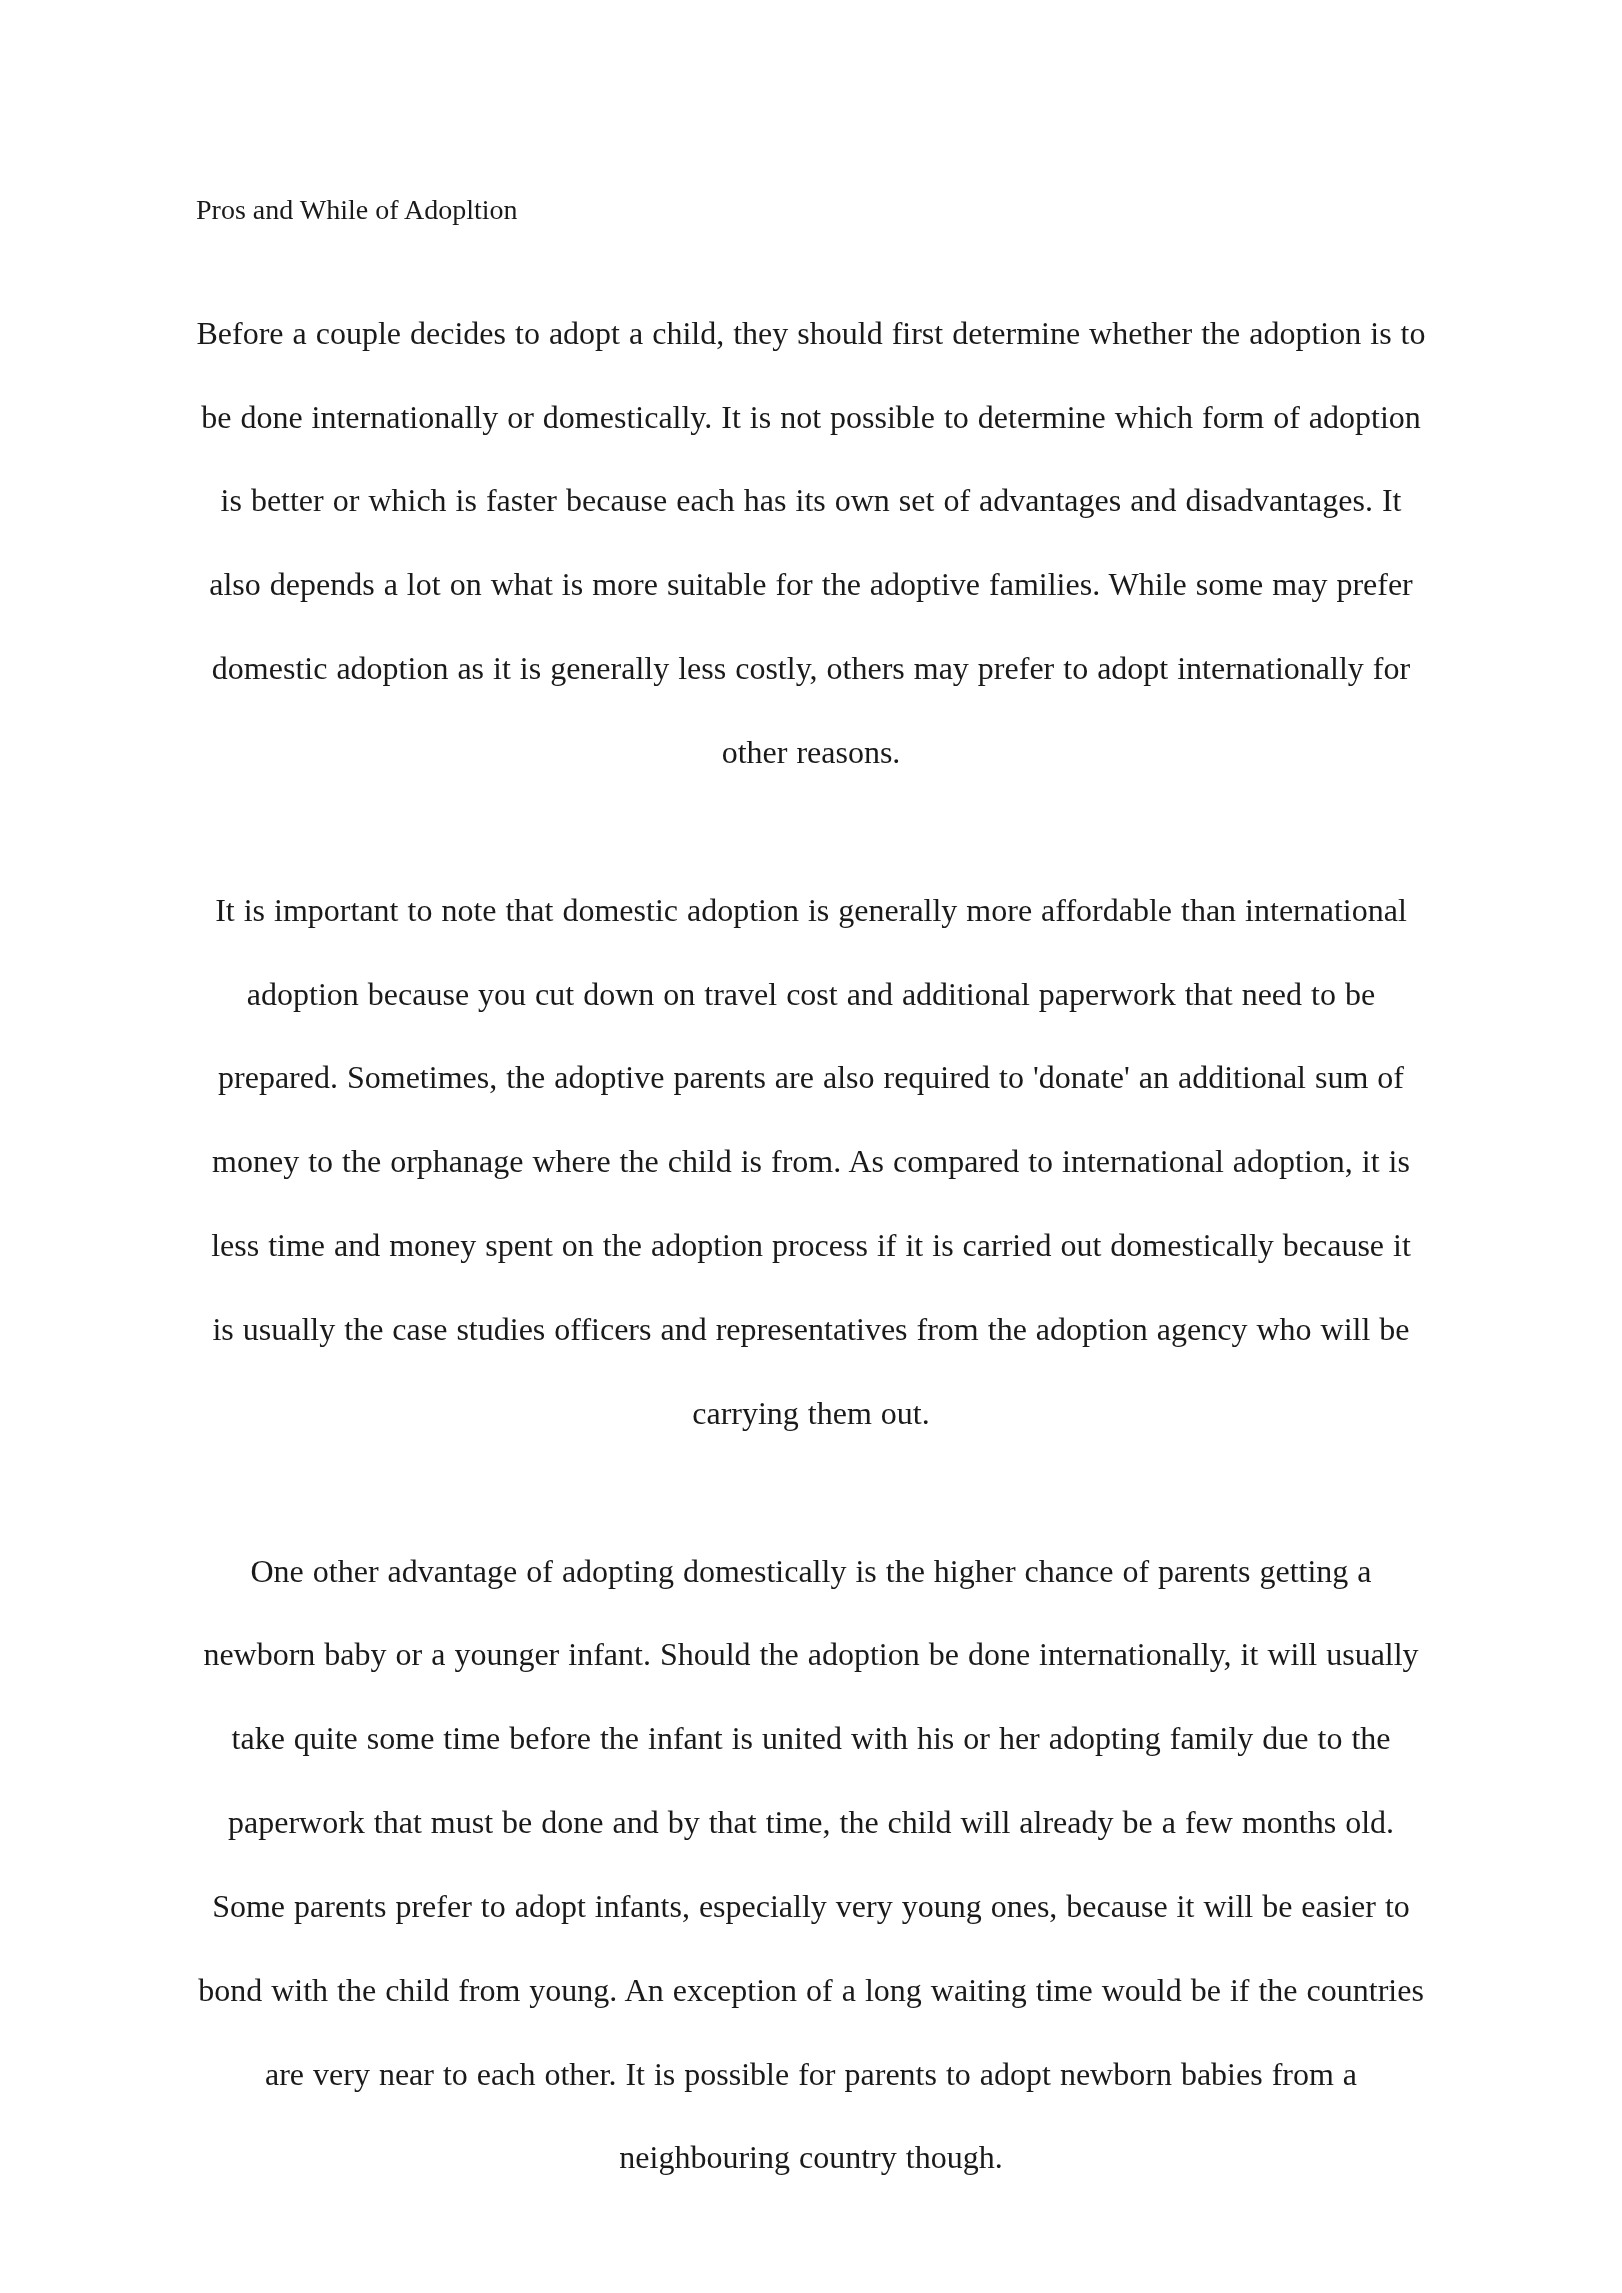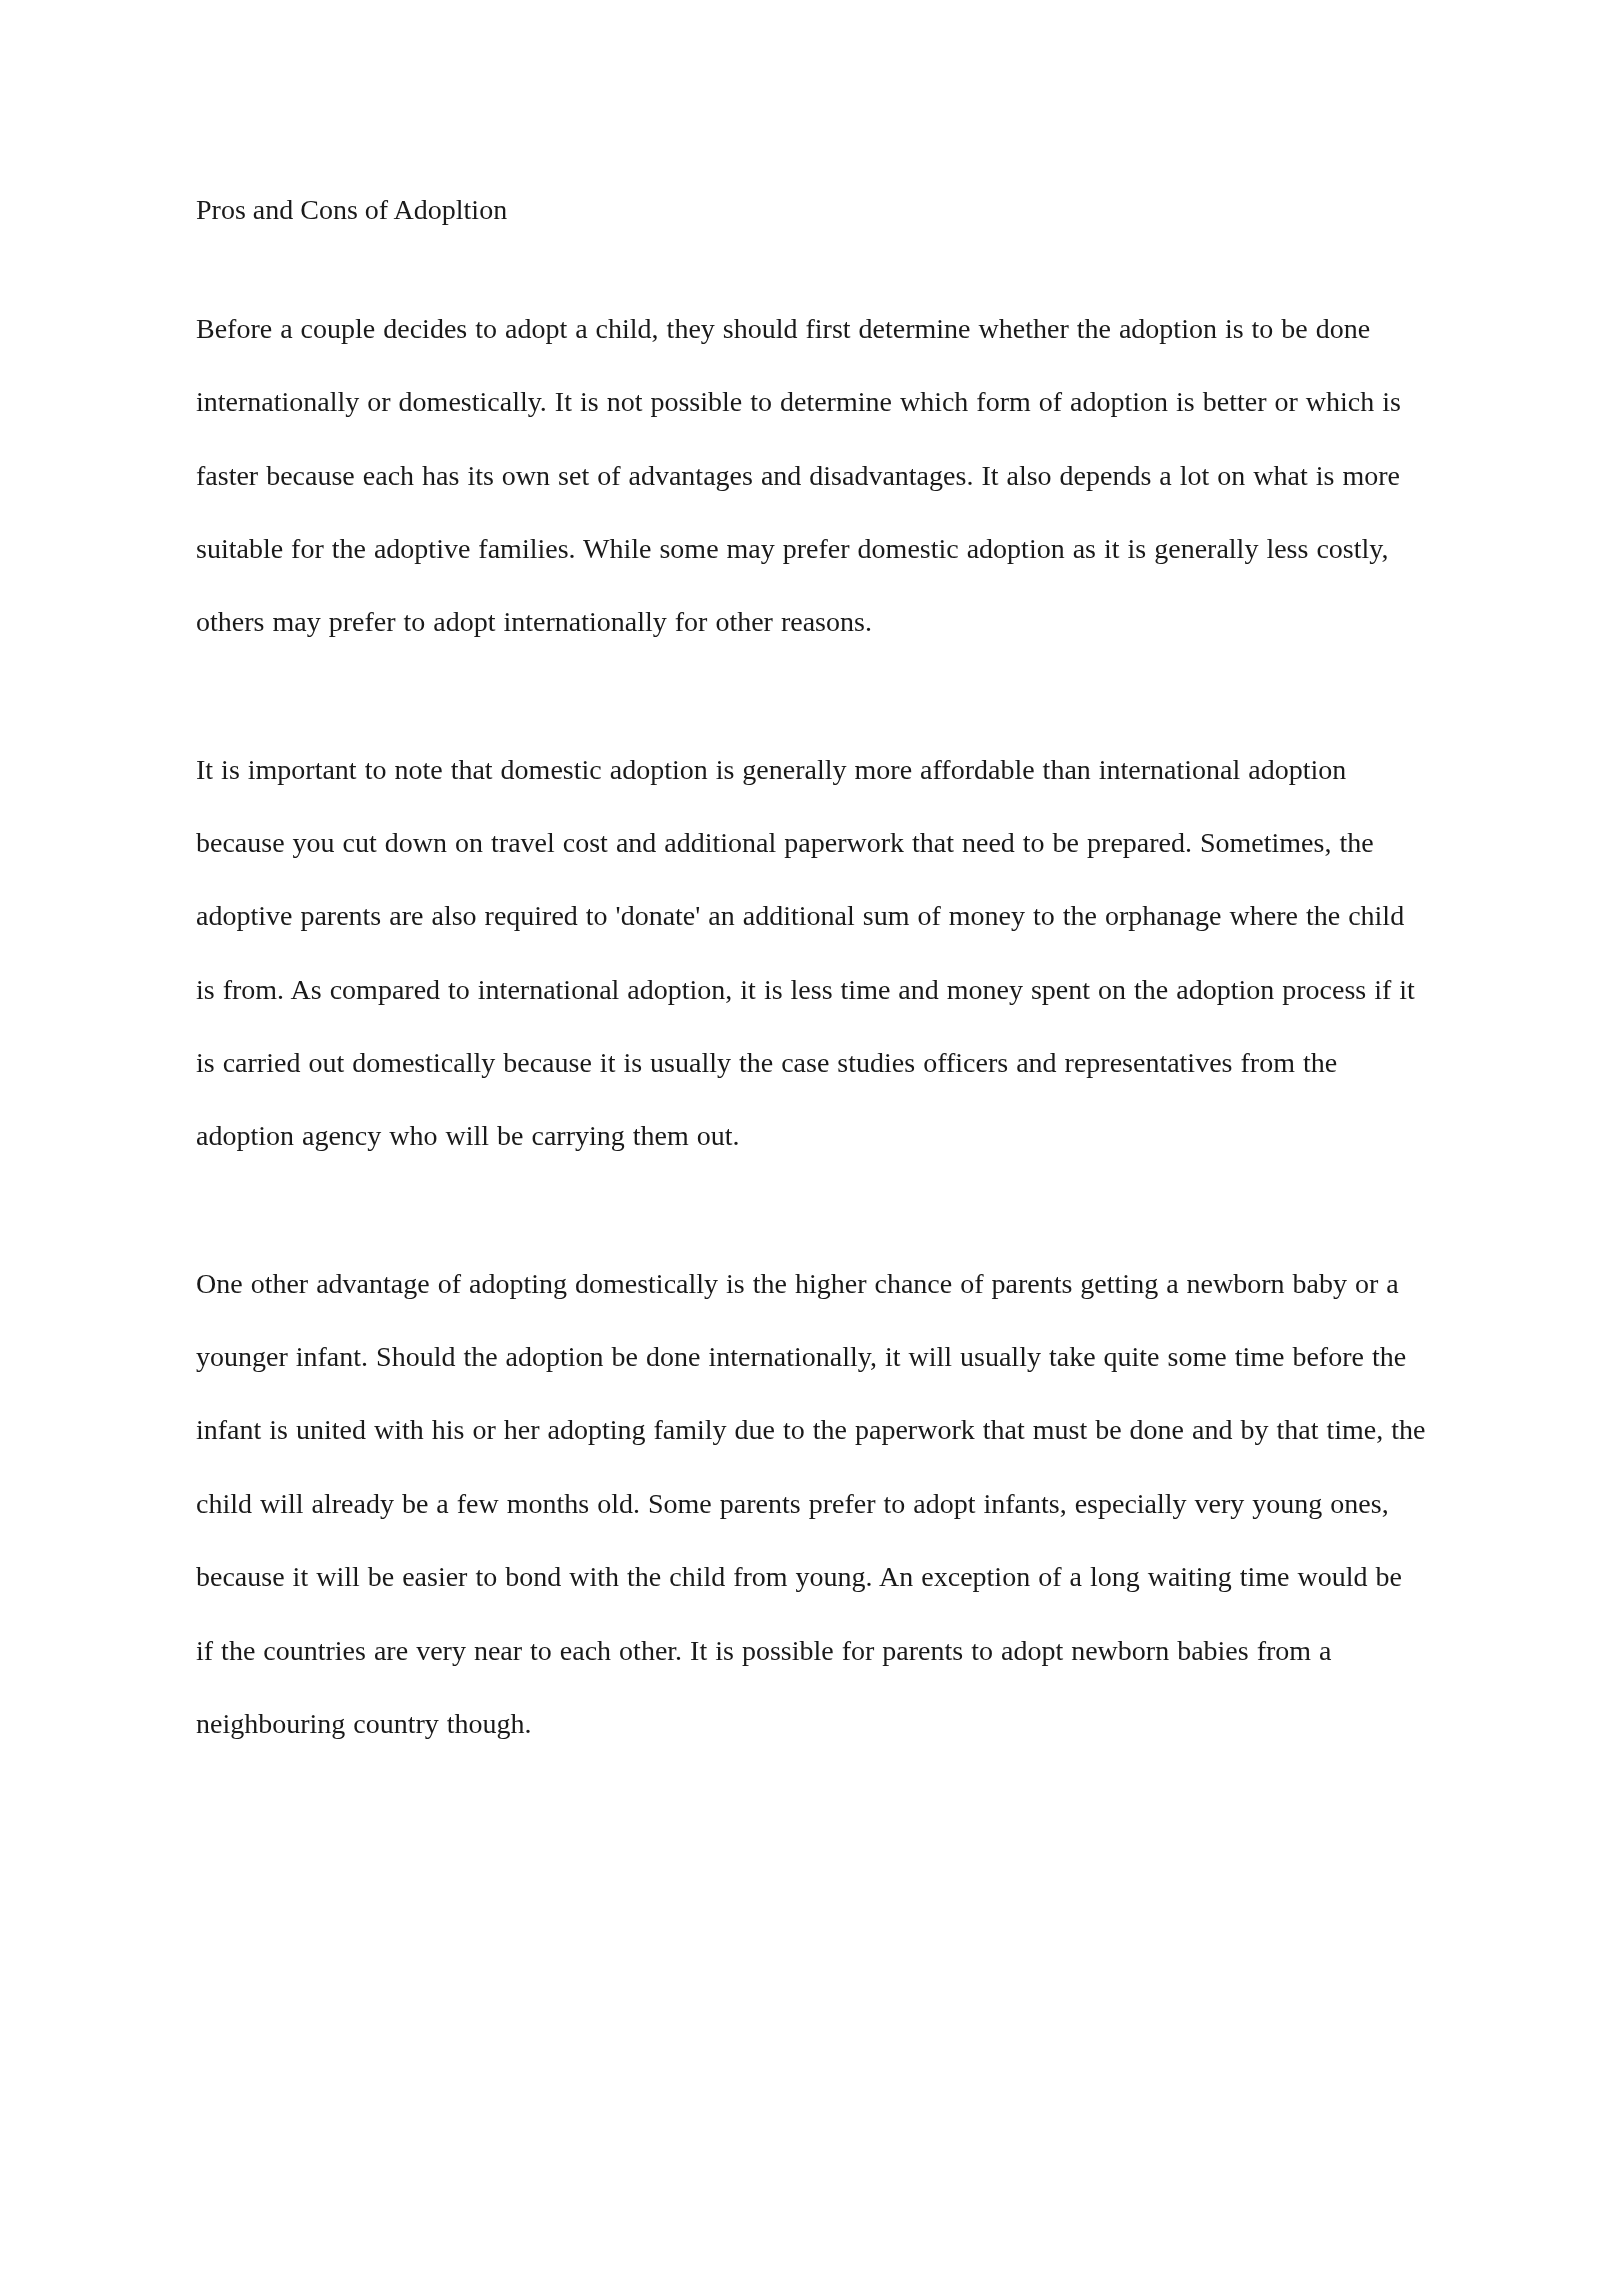--- a/index.html
+++ b/index.html
@@ -23,31 +23,31 @@
     left: 196px;
     width: 1230px;
   }
   .doc-title {
     font-size: 28px;
     font-weight: normal;
     line-height: 2.6;
     margin: 0 0 45px 0;
   }
   .doc-paragraph {
-    font-size: 28px;
+    font-size: 32px;
     line-height: 2.62;
     margin: 0 0 74px 0;
-    text-align: left;
+    text-align: center;
     word-spacing: 1px;
   }
 </style>
 </head>
 <body>
 
 <div class="page">
   <div class="content">
-    <div class="doc-title">Pros and Cons of Adopltion</div>
+    <div class="doc-title">Pros and While of Adopltion</div>
     <p class="doc-paragraph">Before a couple decides to adopt a child, they should first determine whether the adoption is to be done internationally or domestically. It is not possible to determine which form of adoption is better or which is faster because each has its own set of advantages and disadvantages. It also depends a lot on what is more suitable for the adoptive families. While some may prefer domestic adoption as it is generally less costly, others may prefer to adopt internationally for other reasons.</p>
     <p class="doc-paragraph">It is important to note that domestic adoption is generally more affordable than international adoption because you cut down on travel cost and additional paperwork that need to be prepared. Sometimes, the adoptive parents are also required to 'donate' an additional sum of money to the orphanage where the child is from. As compared to international adoption, it is less time and money spent on the adoption process if it is carried out domestically because it is usually the case studies officers and representatives from the adoption agency who will be carrying them out.</p>
     <p class="doc-paragraph">One other advantage of adopting domestically is the higher chance of parents getting a newborn baby or a younger infant. Should the adoption be done internationally, it will usually take quite some time before the infant is united with his or her adopting family due to the paperwork that must be done and by that time, the child will already be a few months old. Some parents prefer to adopt infants, especially very young ones, because it will be easier to bond with the child from young. An exception of a long waiting time would be if the countries are very near to each other. It is possible for parents to adopt newborn babies from a neighbouring country though.</p>
   </div>
 </div>
 
 
 </body></html>

